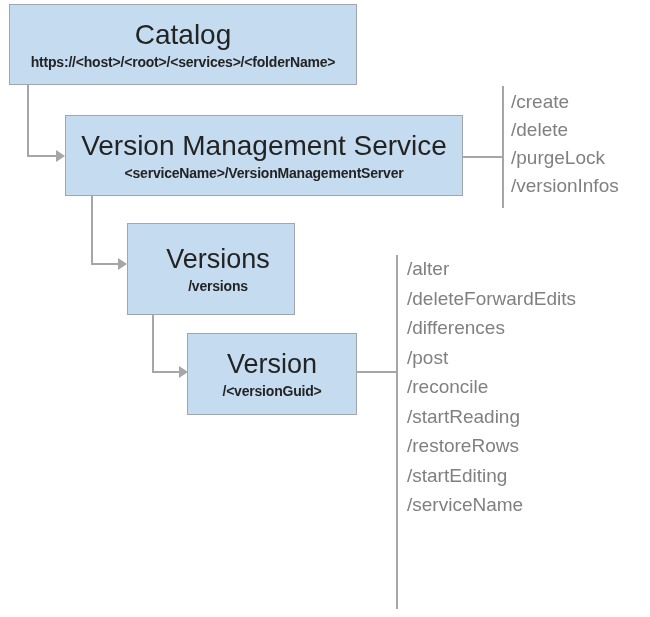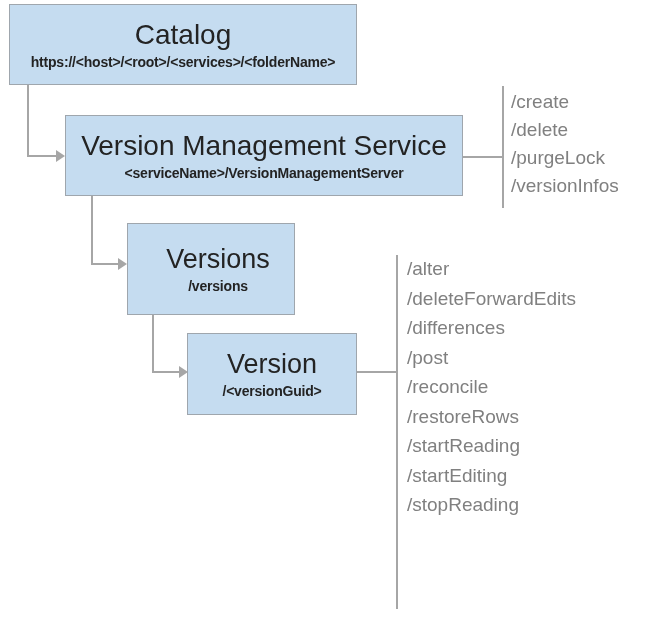--- a/index.html
+++ b/index.html
@@ -138,19 +138,19 @@
     <div>/purgeLock</div>
     <div>/versionInfos</div>
   </div>
 
   <div class="op-list" id="list-version">
     <div>/alter</div>
     <div>/deleteForwardEdits</div>
     <div>/differences</div>
     <div>/post</div>
     <div>/reconcile</div>
+    <div>/startReading</div>
     <div>/restoreRows</div>
-    <div>/startReading</div>
     <div>/startEditing</div>
-    <div>/stopReading</div>
+    <div>/serviceName</div>
   </div>
 
 </div>
 
 </body></html>

